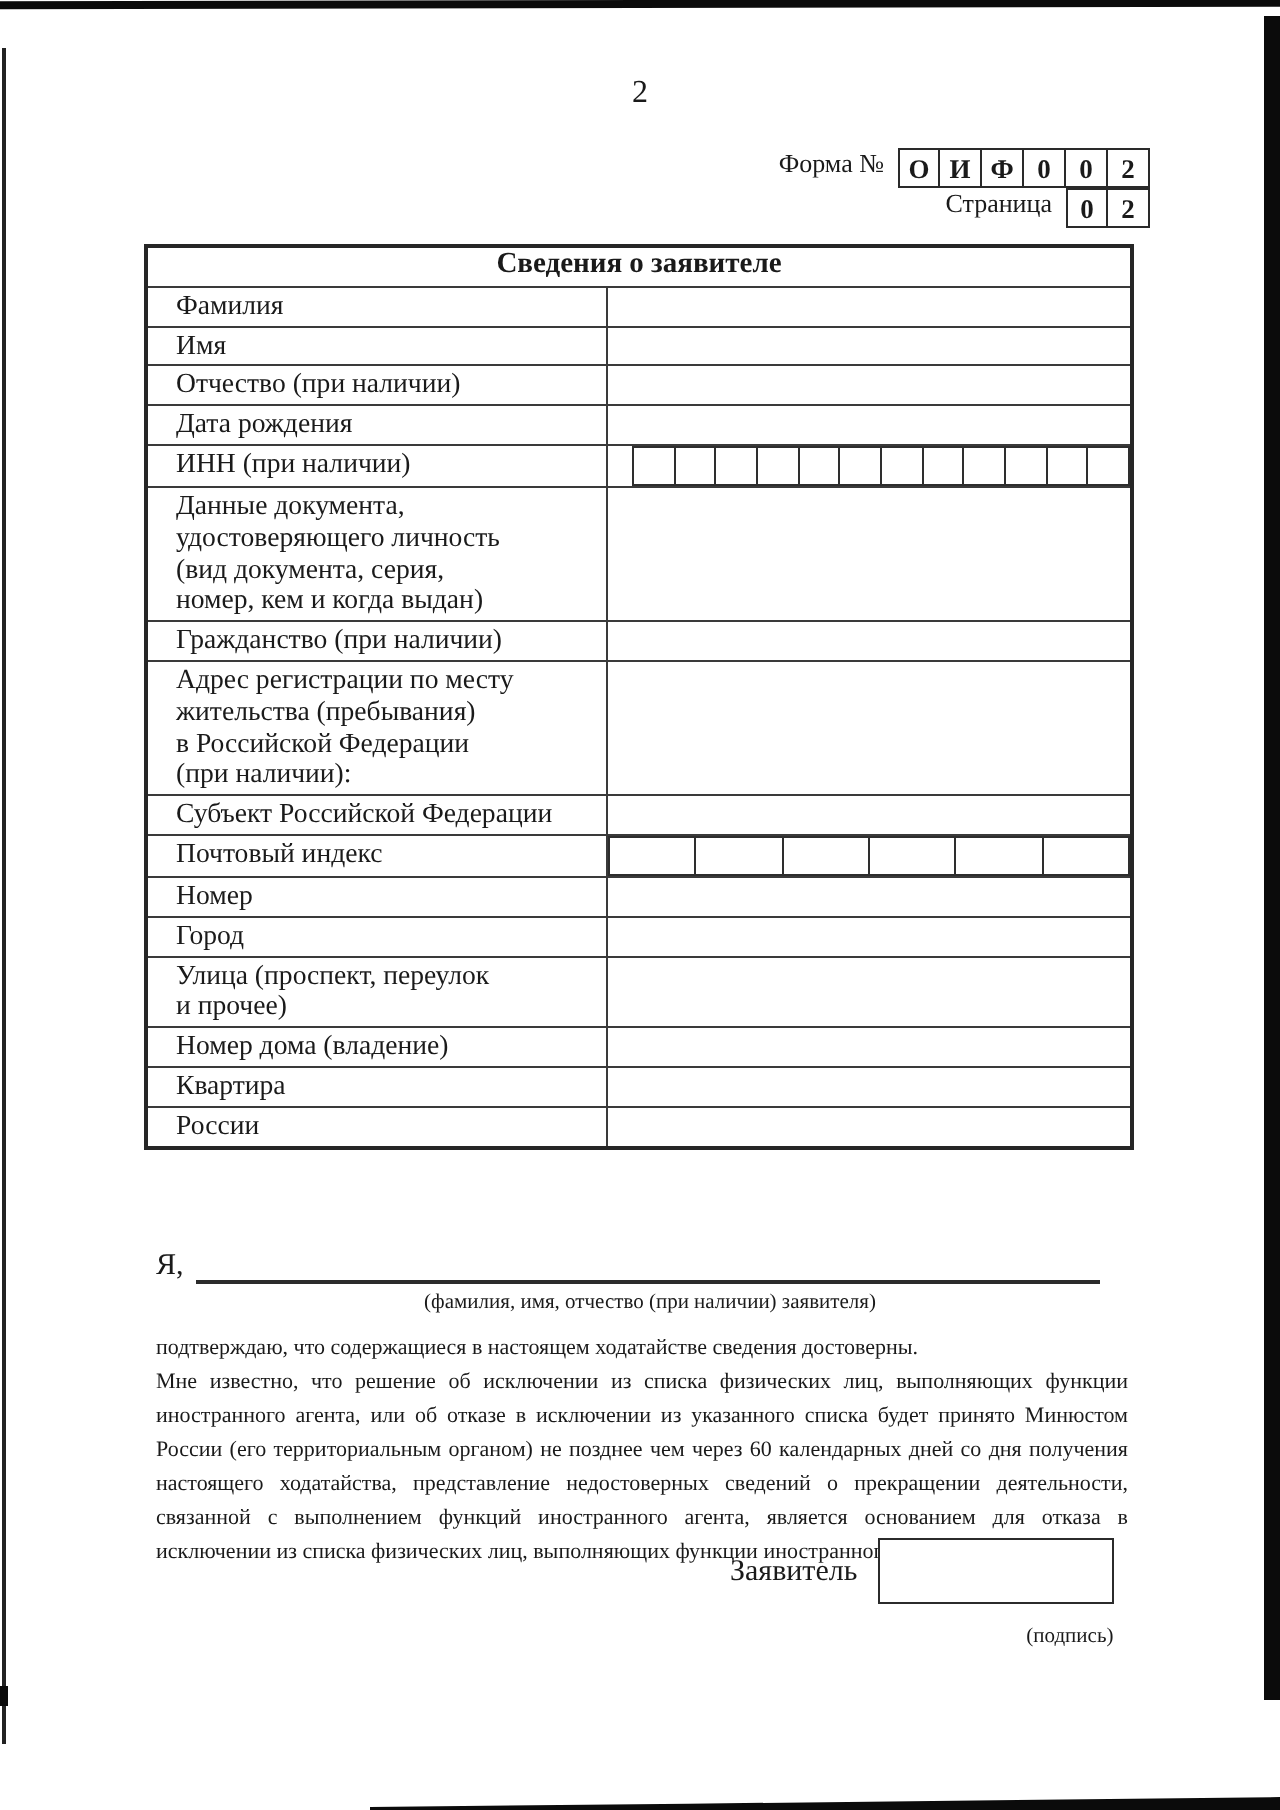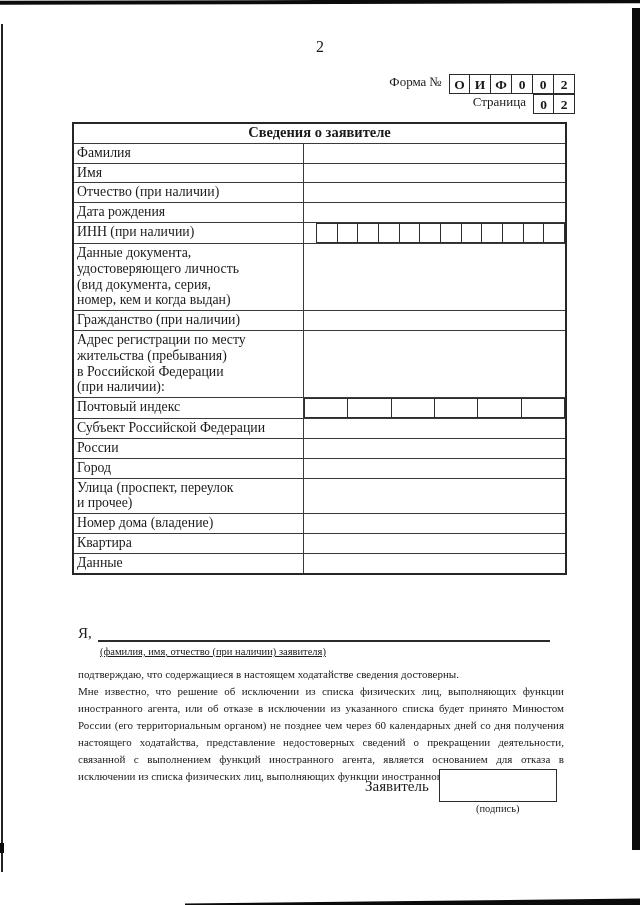--- a/index.html
+++ b/index.html
@@ -35,40 +35,40 @@
   .code-cell:first-child { border-left:1px solid #2a2a2a; }
 
   
   .form-table {
     position:absolute; left:72px; top:122px; width:495px;
     border-collapse:collapse; border:2px solid #262626;
     font-size:13.8px; line-height:15.8px;
   }
   .form-table th, .form-table td { border:1px solid #3a3a3a; vertical-align:top; }
   .form-table th { font-size:14.5px; font-weight:bold; padding:1px 0 2px; }
-  .label-cell { width:231px; padding:1px 4px 2px 3px; white-space:pre-line; }
+  .label-cell { width:231px; padding:1px 4px 2px 14px; white-space:pre-line; }
   .value-cell { width:264px; padding:0; }
   .boxes { display:flex; height:20px; }
   .boxes.inset { margin-left:12px; }
   .box { flex:1; border:1px solid #2e2e2e; border-left:none; }
   .box:first-child { border-left:1px solid #2e2e2e; }
 
   
   .name-line-row { position:absolute; left:78px; top:624px; width:472px; display:flex; align-items:flex-end; }
   .ya { font-size:15px; margin-right:6px; line-height:18px; }
   .fill-line { flex:1; border-bottom:2px solid #2b2b2b; height:17px; }
-  .name-caption { position:absolute; left:100px; top:646px; width:450px; text-align:left; font-size:10.5px;text-decoration:underline; }
+  .name-caption { position:absolute; left:100px; top:646px; width:450px; text-align:center; font-size:10.5px; }
 
   .decl-paragraphs { position:absolute; left:78px; top:666px; width:486px; font-size:11px; line-height:17px; text-align:justify; }
 
   
   .sig-row { position:absolute; top:769px; left:365px; display:flex; gap:10px; }
   .sig-label { font-size:15px; margin-top:9px; }
   .sig-box { width:118px; height:33px; border:1.5px solid #2b2b2b; background:#fff; }
-  .sig-caption { text-align:center; font-size:10.5px; margin-top:1px; width:118px; }
+  .sig-caption { text-align:right; font-size:10.5px; margin-top:11px; width:118px; }
 </style>
 </head>
 <body>
 
 <div class="page">
 
   <div class="scan-top"></div>
   <div class="scan-right"></div>
   <div class="scan-left"></div>
   <div class="scan-bottom"></div>
@@ -151,59 +151,59 @@
           <td class="value-cell"></td>
         </tr>
         <tr>
           <td class="label-cell">Адрес регистрации по месту
 жительства (пребывания)
 в Российской Федерации
 (при наличии):</td>
           <td class="value-cell"></td>
         </tr>
         <tr>
+          <td class="label-cell">Субъект Российской Федерации</td>
+          <td class="value-cell"></td>
+        </tr>
+        <tr>
           <td class="label-cell">Почтовый индекс</td>
           <td class="value-cell">
             <div class="boxes">
               <div class="box"></div>
               <div class="box"></div>
               <div class="box"></div>
               <div class="box"></div>
               <div class="box"></div>
               <div class="box"></div>
             </div>
           </td>
         </tr>
         <tr>
-          <td class="label-cell">Субъект Российской Федерации</td>
-          <td class="value-cell"></td>
-        </tr>
-        <tr>
-          <td class="label-cell">России</td>
+          <td class="label-cell">Номер</td>
           <td class="value-cell"></td>
         </tr>
         <tr>
           <td class="label-cell">Город</td>
           <td class="value-cell"></td>
         </tr>
         <tr>
           <td class="label-cell">Улица (проспект, переулок
 и прочее)</td>
           <td class="value-cell"></td>
         </tr>
         <tr>
           <td class="label-cell">Номер дома (владение)</td>
           <td class="value-cell"></td>
         </tr>
         <tr>
           <td class="label-cell">Квартира</td>
           <td class="value-cell"></td>
         </tr>
         <tr>
-          <td class="label-cell">Данные</td>
+          <td class="label-cell">России</td>
           <td class="value-cell"></td>
         </tr>
       </tbody>
   </table>
 
   <div class="name-line-row">
     <span class="ya">Я,</span>
     <span class="fill-line"></span>
   </div>
   <div class="name-caption">(фамилия, имя, отчество (при наличии) заявителя)</div>

